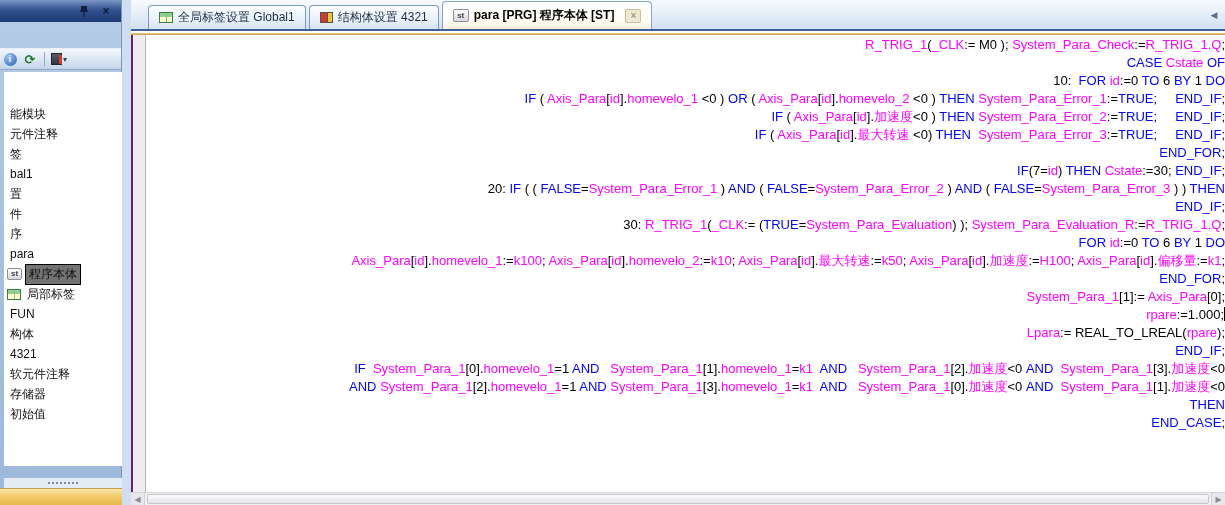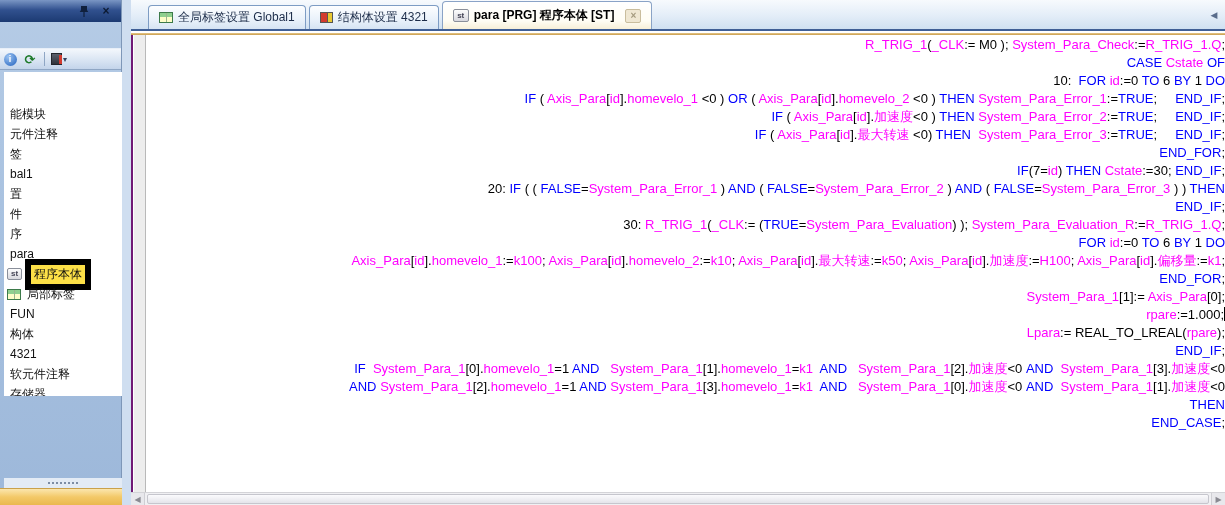--- a/index.html
+++ b/index.html
@@ -23,25 +23,25 @@
            display:flex;align-items:center;gap:4px;padding-left:2px;}
   .tbico{width:16px;height:16px;display:flex;align-items:center;justify-content:center;font-size:11px;}
   .ico-info{width:13px;height:13px;border-radius:50%;background:radial-gradient(circle at 35% 30%,#9cc4f2,#1f5fbd);
            color:#fff;font-size:9px;font-weight:bold;display:flex;align-items:center;justify-content:center;}
   .ico-refresh{color:#1d7a2a;font-size:13px;font-weight:bold;}
   .tbsep{width:1px;height:14px;background:#8fa6c4;margin:0 2px;}
   .ico-filter{width:12px;height:12px;background:linear-gradient(180deg,#5a5f6b,#30343d);
            border:1px solid #23262d;position:relative;}
   .ico-filter:after{content:"";position:absolute;left:7px;top:1px;width:3px;height:9px;background:#d23a2e;}
   .dd-arrow{font-size:8px;color:#33415c;margin-left:1px;}
-  .tree{position:absolute;left:4px;top:72px;width:118px;height:324px;background:#fff;
+  .tree{position:absolute;left:4px;top:72px;width:118px;height:394px;background:#fff;
            overflow:hidden;padding-top:32px;font-size:12px;color:#111;}
   .titem{height:20px;display:flex;align-items:center;padding-left:3px;white-space:nowrap;cursor:default;}
   .titem .tlab{padding:1px 3px;}
-  .titem.sel .tlab{background:#fde047;border:6px solid #000000;}
+  .titem.sel .tlab{background:#737373;border:1px solid #000000;}
   .tico{margin-right:3px;flex:0 0 auto;}
   .ic-st{width:15px;height:12px;background:linear-gradient(180deg,#fdfdfd,#d8d8de);
          border:1px solid #8a8f9a;border-radius:2px;font-size:8px;font-weight:bold;color:#445;
          display:flex;align-items:center;justify-content:center;line-height:1;}
   .ic-table{width:14px;height:11px;border:1px solid #3d7a4a;background:
          linear-gradient(90deg,transparent 0 6px,#9ab48e 6px 7px,transparent 7px),
          linear-gradient(180deg,#8fd08f 0 4px,#fdfdc8 4px);}
   .side-grip{position:absolute;left:4px;top:478px;width:118px;height:10px;display:flex;
          align-items:center;justify-content:center;gap:2px;background:#e3ebf5;}
   .side-grip i{width:2px;height:2px;background:#7d8da5;display:block;}

